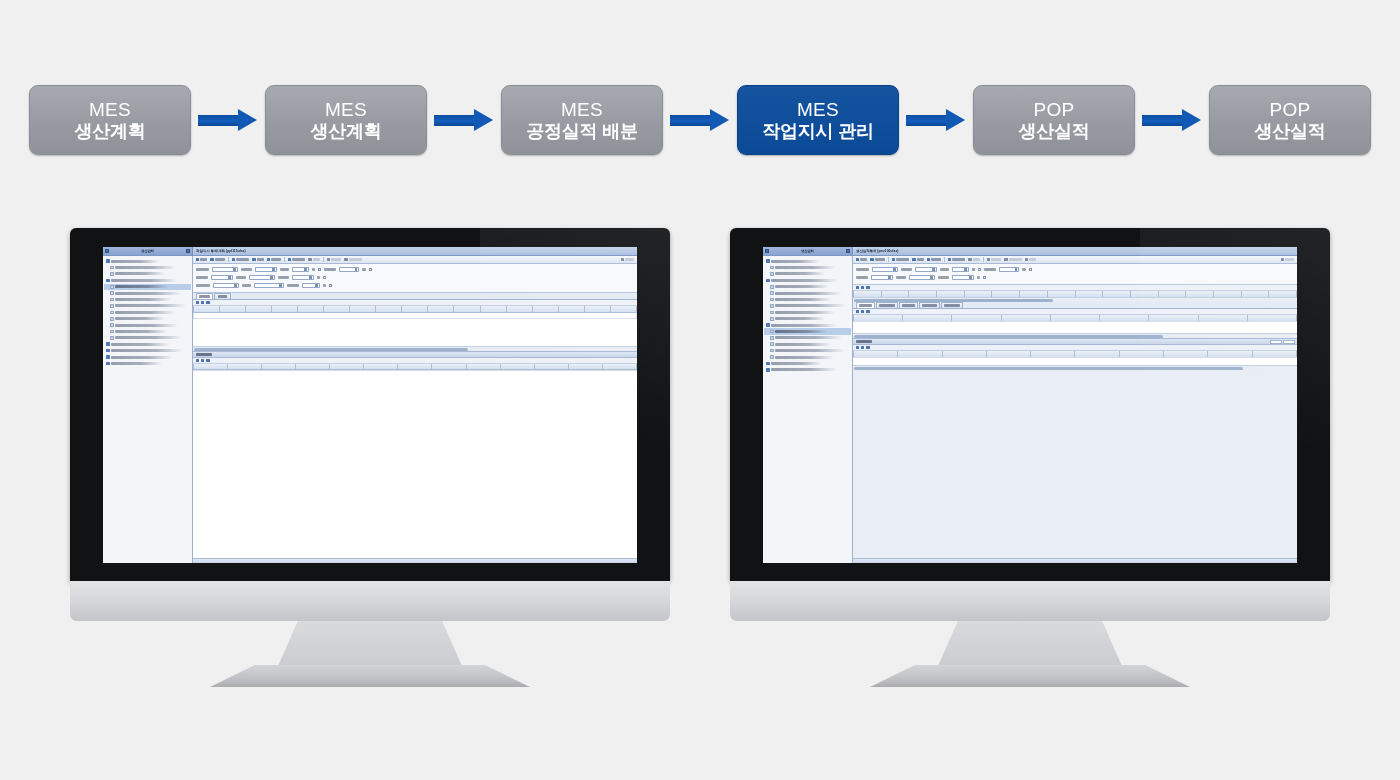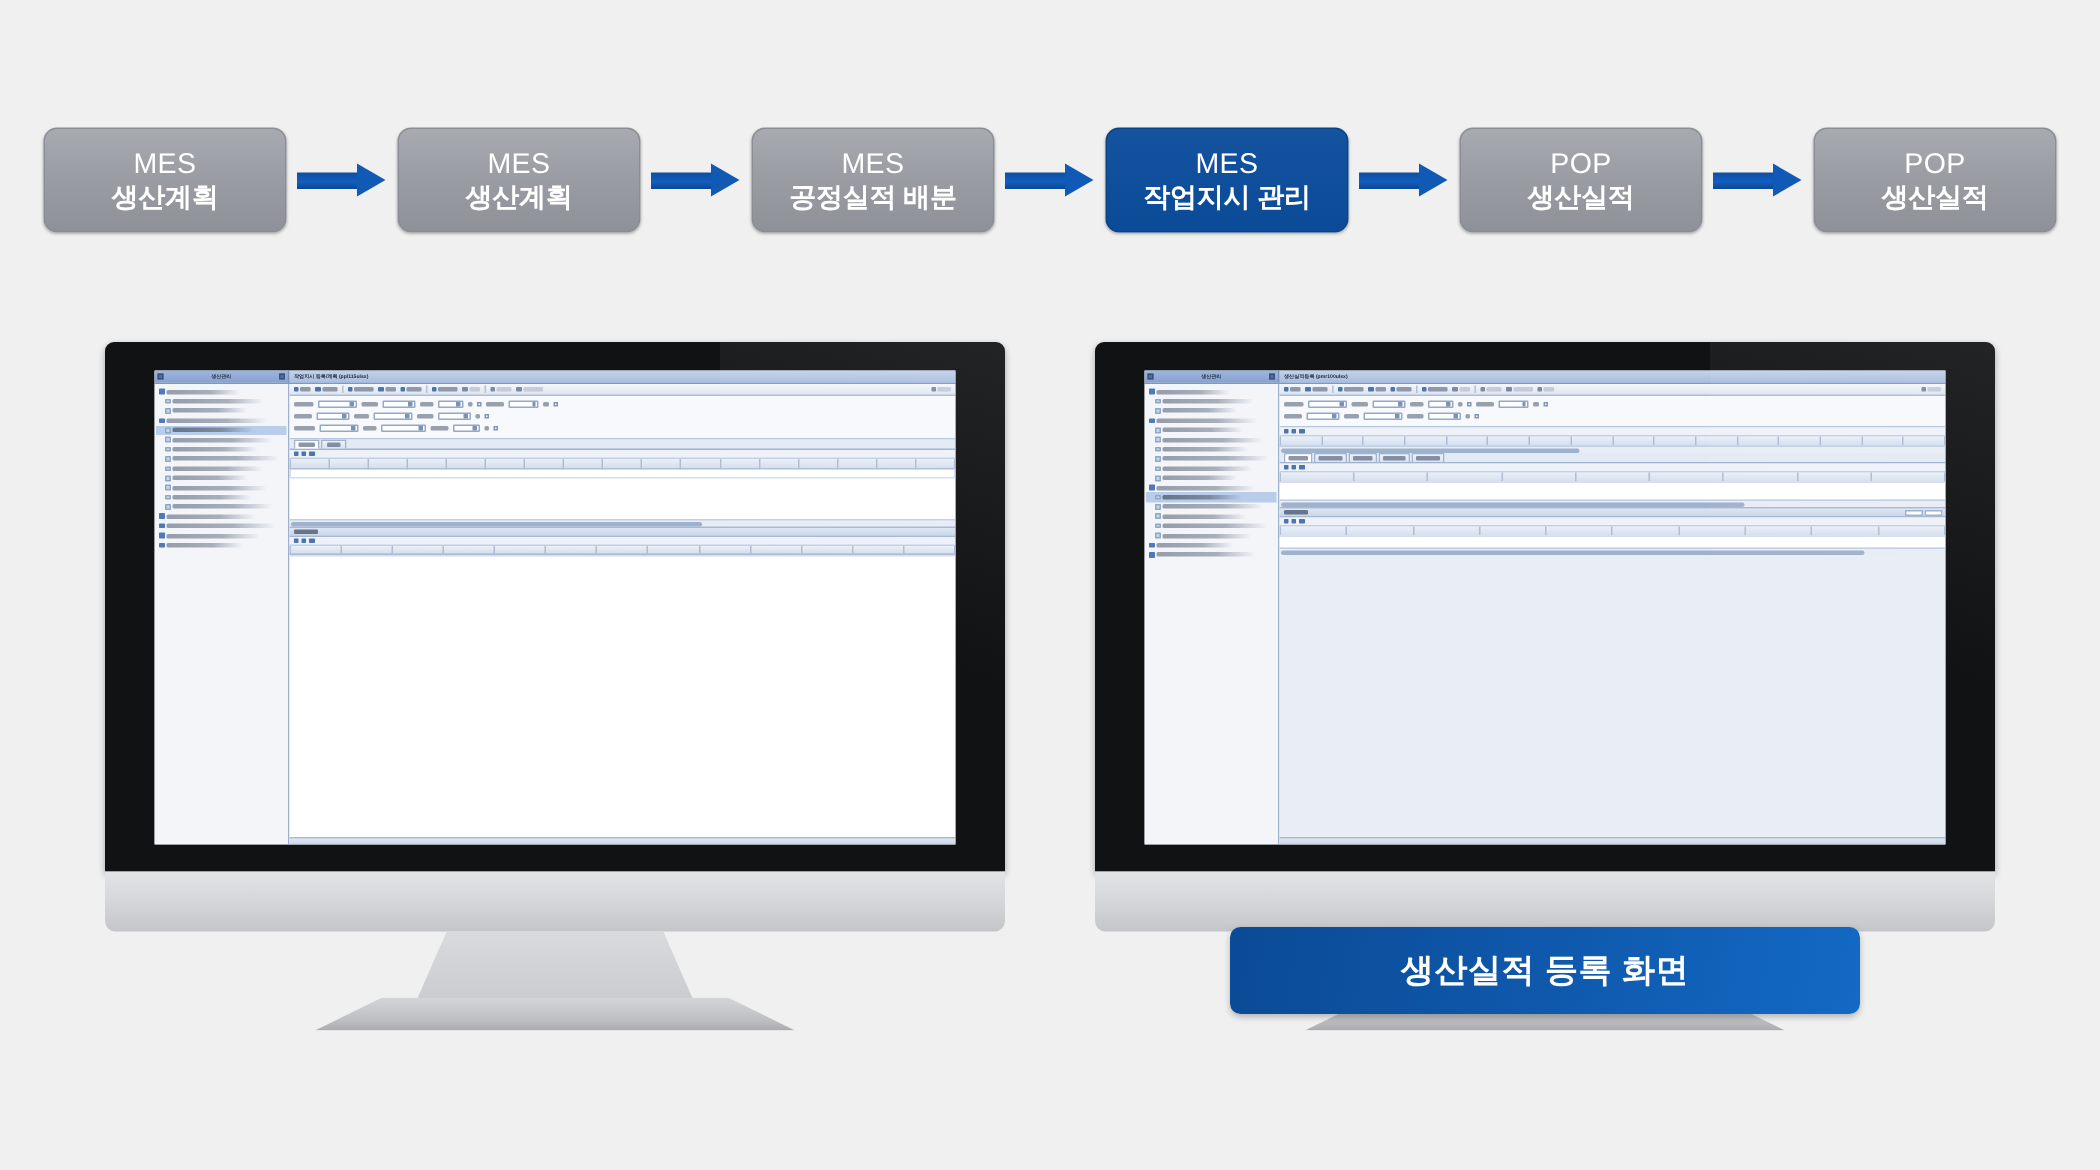--- a/index.html
+++ b/index.html
@@ -860,14 +860,13 @@
             <div class="hscroll">
               <div class="thumb" style="width: 88%;"></div>
             </div>
             <div class="grey-fill"></div>
             <div class="statusbar"></div>
           </div>
         </div>
       </div>
   </div>
   <div class="chin"></div>
-  <div class="caption">생산실적 등록 화면</div>
 </div>
 
 </body></html>

